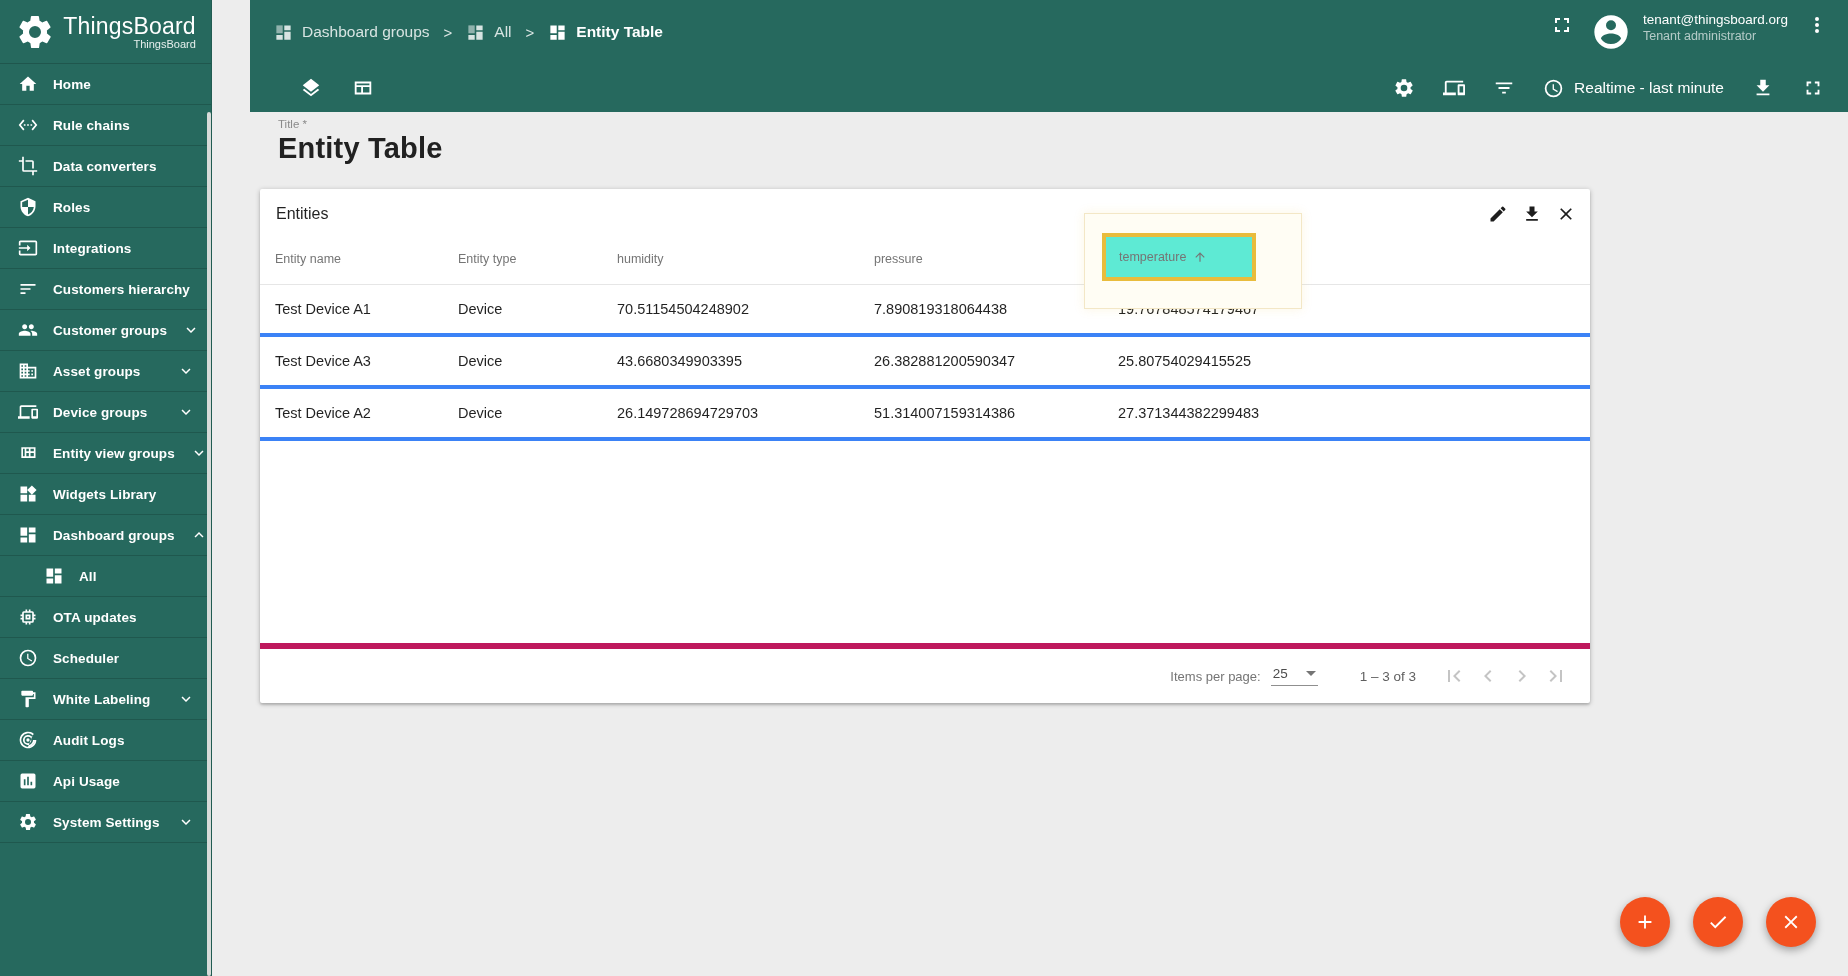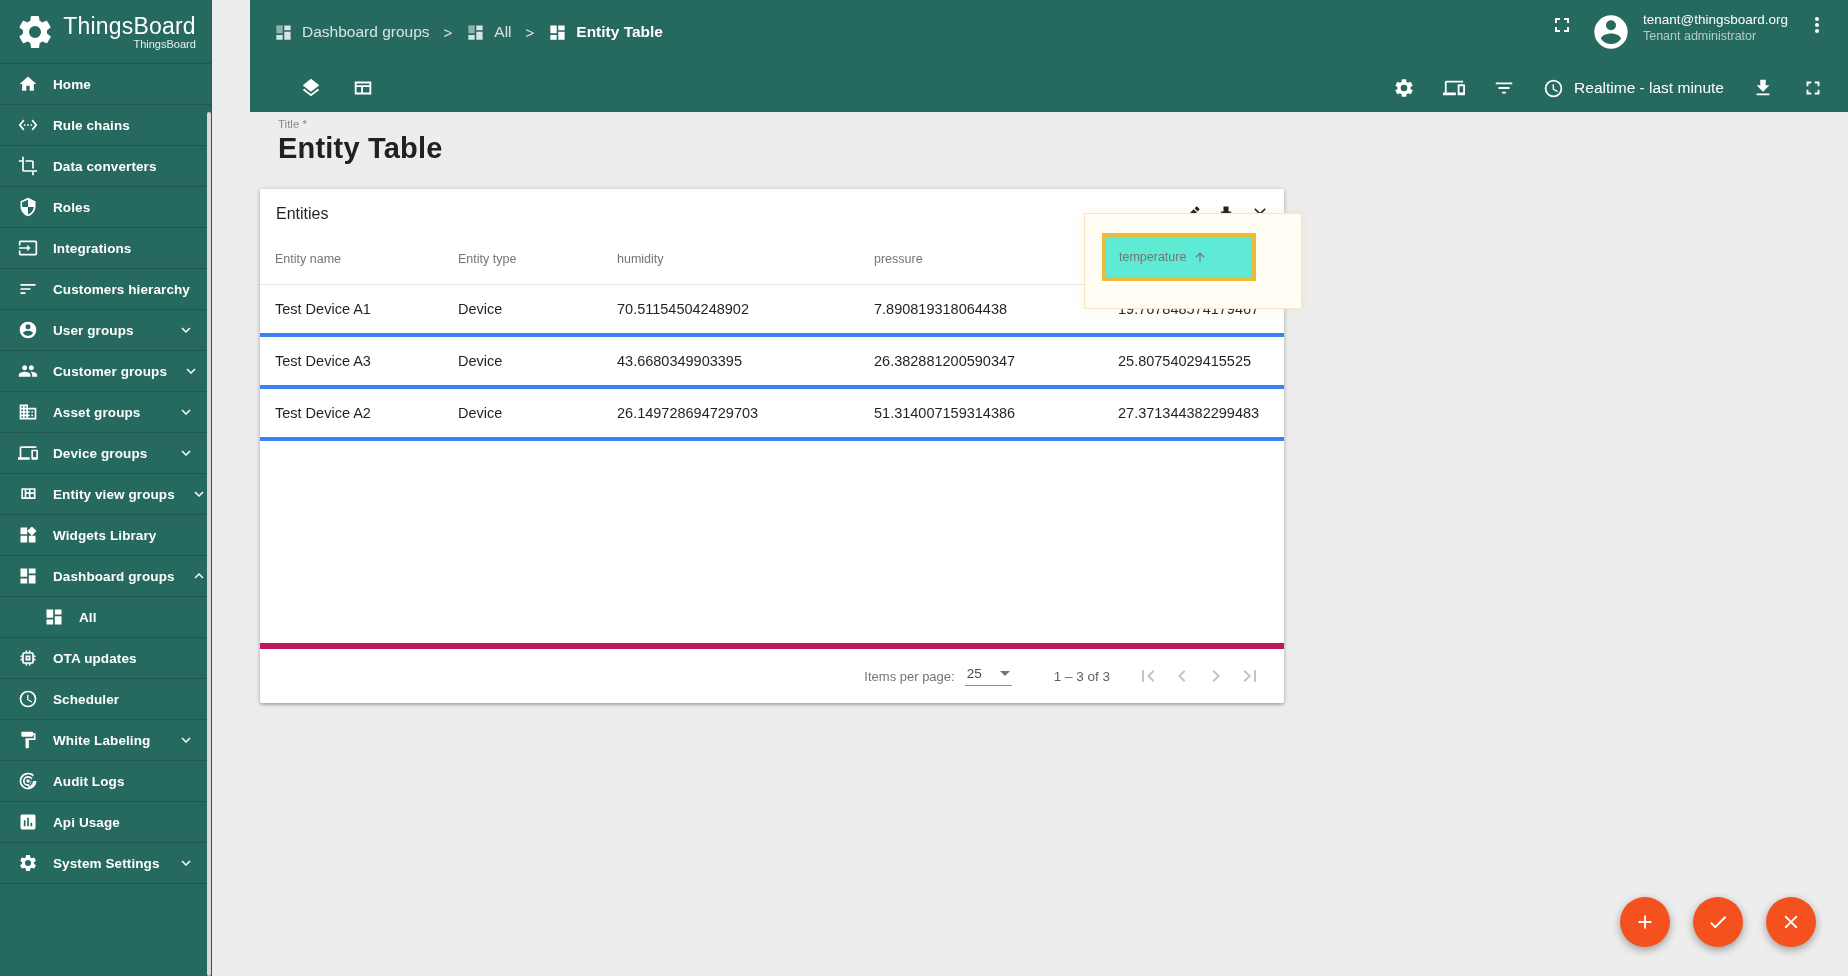--- a/index.html
+++ b/index.html
@@ -47,21 +47,21 @@
   .realtime { display:flex; align-items:center; gap:10px; color:#fff; font-size:15.5px; cursor:pointer; }
   .realtime svg { width:21px; height:21px; }
 
   
   .main { position:absolute; left:250px; top:112px; right:0; bottom:0; background:#ededed; }
   .title-field { position:absolute; left:28px; top:6px; cursor:text; }
   .title-label { font-size:11.5px; color:#8a8a8a; }
   .title-value { font-size:29px; font-weight:700; color:#212121; margin-top:2px; letter-spacing:.2px; }
 
   
-  .card { position:absolute; left:10px; top:77px; width:1024px; height:514px; background:#fff; border-radius:2px; box-shadow:0 1px 5px rgba(0,0,0,0.25), 0 2px 2px rgba(0,0,0,0.12); }
+  .card { position:absolute; left:10px; top:77px; width:1330px; height:514px; background:#fff; border-radius:2px; box-shadow:0 1px 5px rgba(0,0,0,0.25), 0 2px 2px rgba(0,0,0,0.12); }
   .card-header { height:44px; display:flex; align-items:center; padding:6px 14px 0 16px; }
   .card-title { font-size:16px; color:rgba(0,0,0,0.87); flex:1; }
   .card-actions { display:flex; align-items:center; gap:14px; }
   .card-actions .ca-btn { width:20px; height:20px; color:#1d1d1d; cursor:pointer; }
   .ca-btn svg { width:20px; height:20px; }
 
   .thead { display:grid; grid-template-columns:183px 159px 257px 244px 1fr; height:52px; align-items:center; padding-left:15px; border-bottom:1px solid #e6e6e6; }
   .th { font-size:12.5px; color:#757575; display:flex; align-items:center; gap:6px; cursor:pointer; }
   .trow { display:grid; grid-template-columns:183px 159px 257px 244px 1fr; height:52px; align-items:center; padding-left:15px; border-bottom:4px solid #3b82f6; cursor:pointer; }
   .td { font-size:14.5px; color:rgba(0,0,0,0.87); white-space:nowrap; }
@@ -145,31 +145,20 @@
           </span>
         <span class="nav-label">Integrations</span>
       </a>
       <a class="nav-item">
         <span class="nav-ic">
             <svg viewBox="0 0 24 24" fill="currentColor">
               <path d="M3 18h6v-2H3v2zM3 6v2h18V6H3zm0 7h12v-2H3v2z"></path>
             </svg>
           </span>
         <span class="nav-label">Customers hierarchy</span>
-      </a>
-      <a class="nav-item">
-        <span class="nav-ic">
-            <svg viewBox="0 0 24 24" fill="currentColor">
-              <path d="M12 2a10 10 0 1 0 0 20 10 10 0 0 0 0-20zm0 3a3 3 0 1 1 0 6 3 3 0 0 1 0-6zm0 14.2a7.2 7.2 0 0 1-6-3.22c.03-1.99 4-3.08 6-3.08s5.97 1.09 6 3.08a7.2 7.2 0 0 1-6 3.22z"></path>
-            </svg>
-          </span>
-        <span class="nav-label">User groups</span>
-        <svg class="nav-chevron" viewBox="0 0 24 24" fill="currentColor">
-            <path d="M16.59 8.59 12 13.17 7.41 8.59 6 10l6 6 6-6z"></path>
-          </svg>
       </a>
       <a class="nav-item">
         <span class="nav-ic">
             <svg viewBox="0 0 24 24" fill="currentColor">
               <path d="M16 11c1.66 0 2.99-1.34 2.99-3S17.66 5 16 5s-3 1.34-3 3 1.34 3 3 3zm-8 0c1.66 0 2.99-1.34 2.99-3S9.66 5 8 5 5 6.34 5 8s1.34 3 3 3zm0 2c-2.33 0-7 1.17-7 3.5V19h14v-2.5c0-2.33-4.67-3.5-7-3.5zm8 0c-.29 0-.62.02-.97.05 1.16.84 1.97 1.97 1.97 3.45V19h6v-2.5c0-2.33-4.67-3.5-7-3.5z"></path>
             </svg>
           </span>
         <span class="nav-label">Customer groups</span>
         <svg class="nav-chevron" viewBox="0 0 24 24" fill="currentColor">
             <path d="M16.59 8.59 12 13.17 7.41 8.59 6 10l6 6 6-6z"></path>

